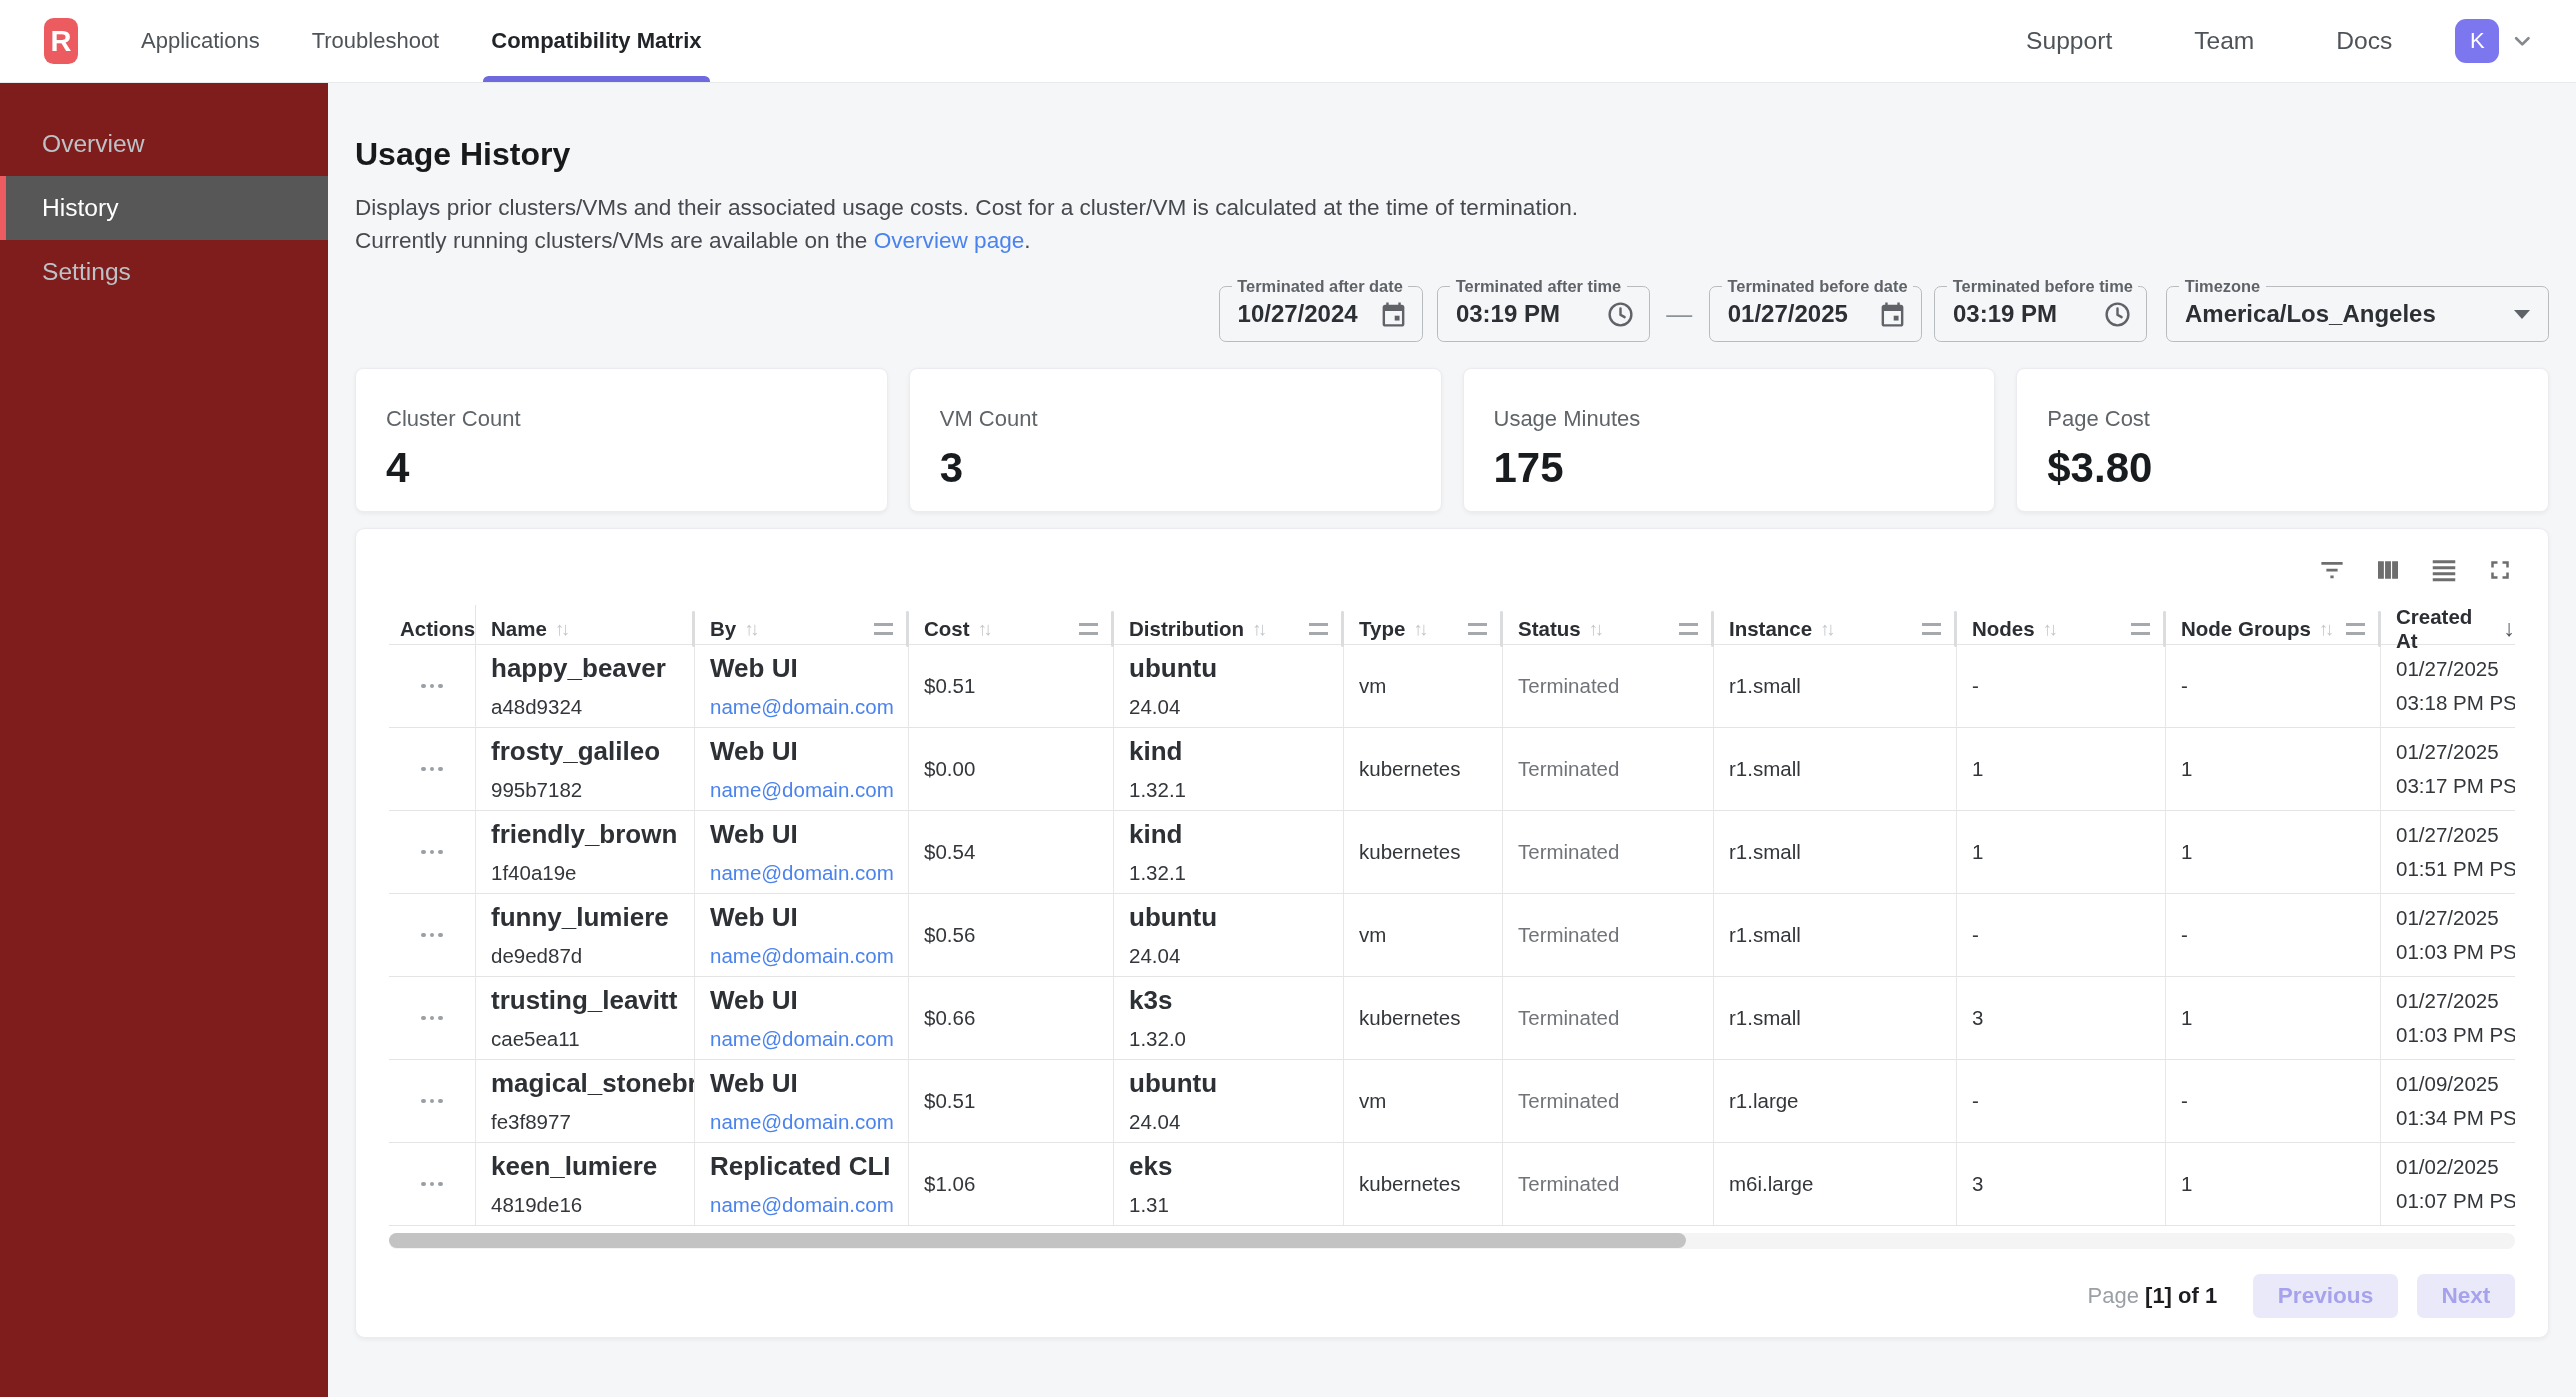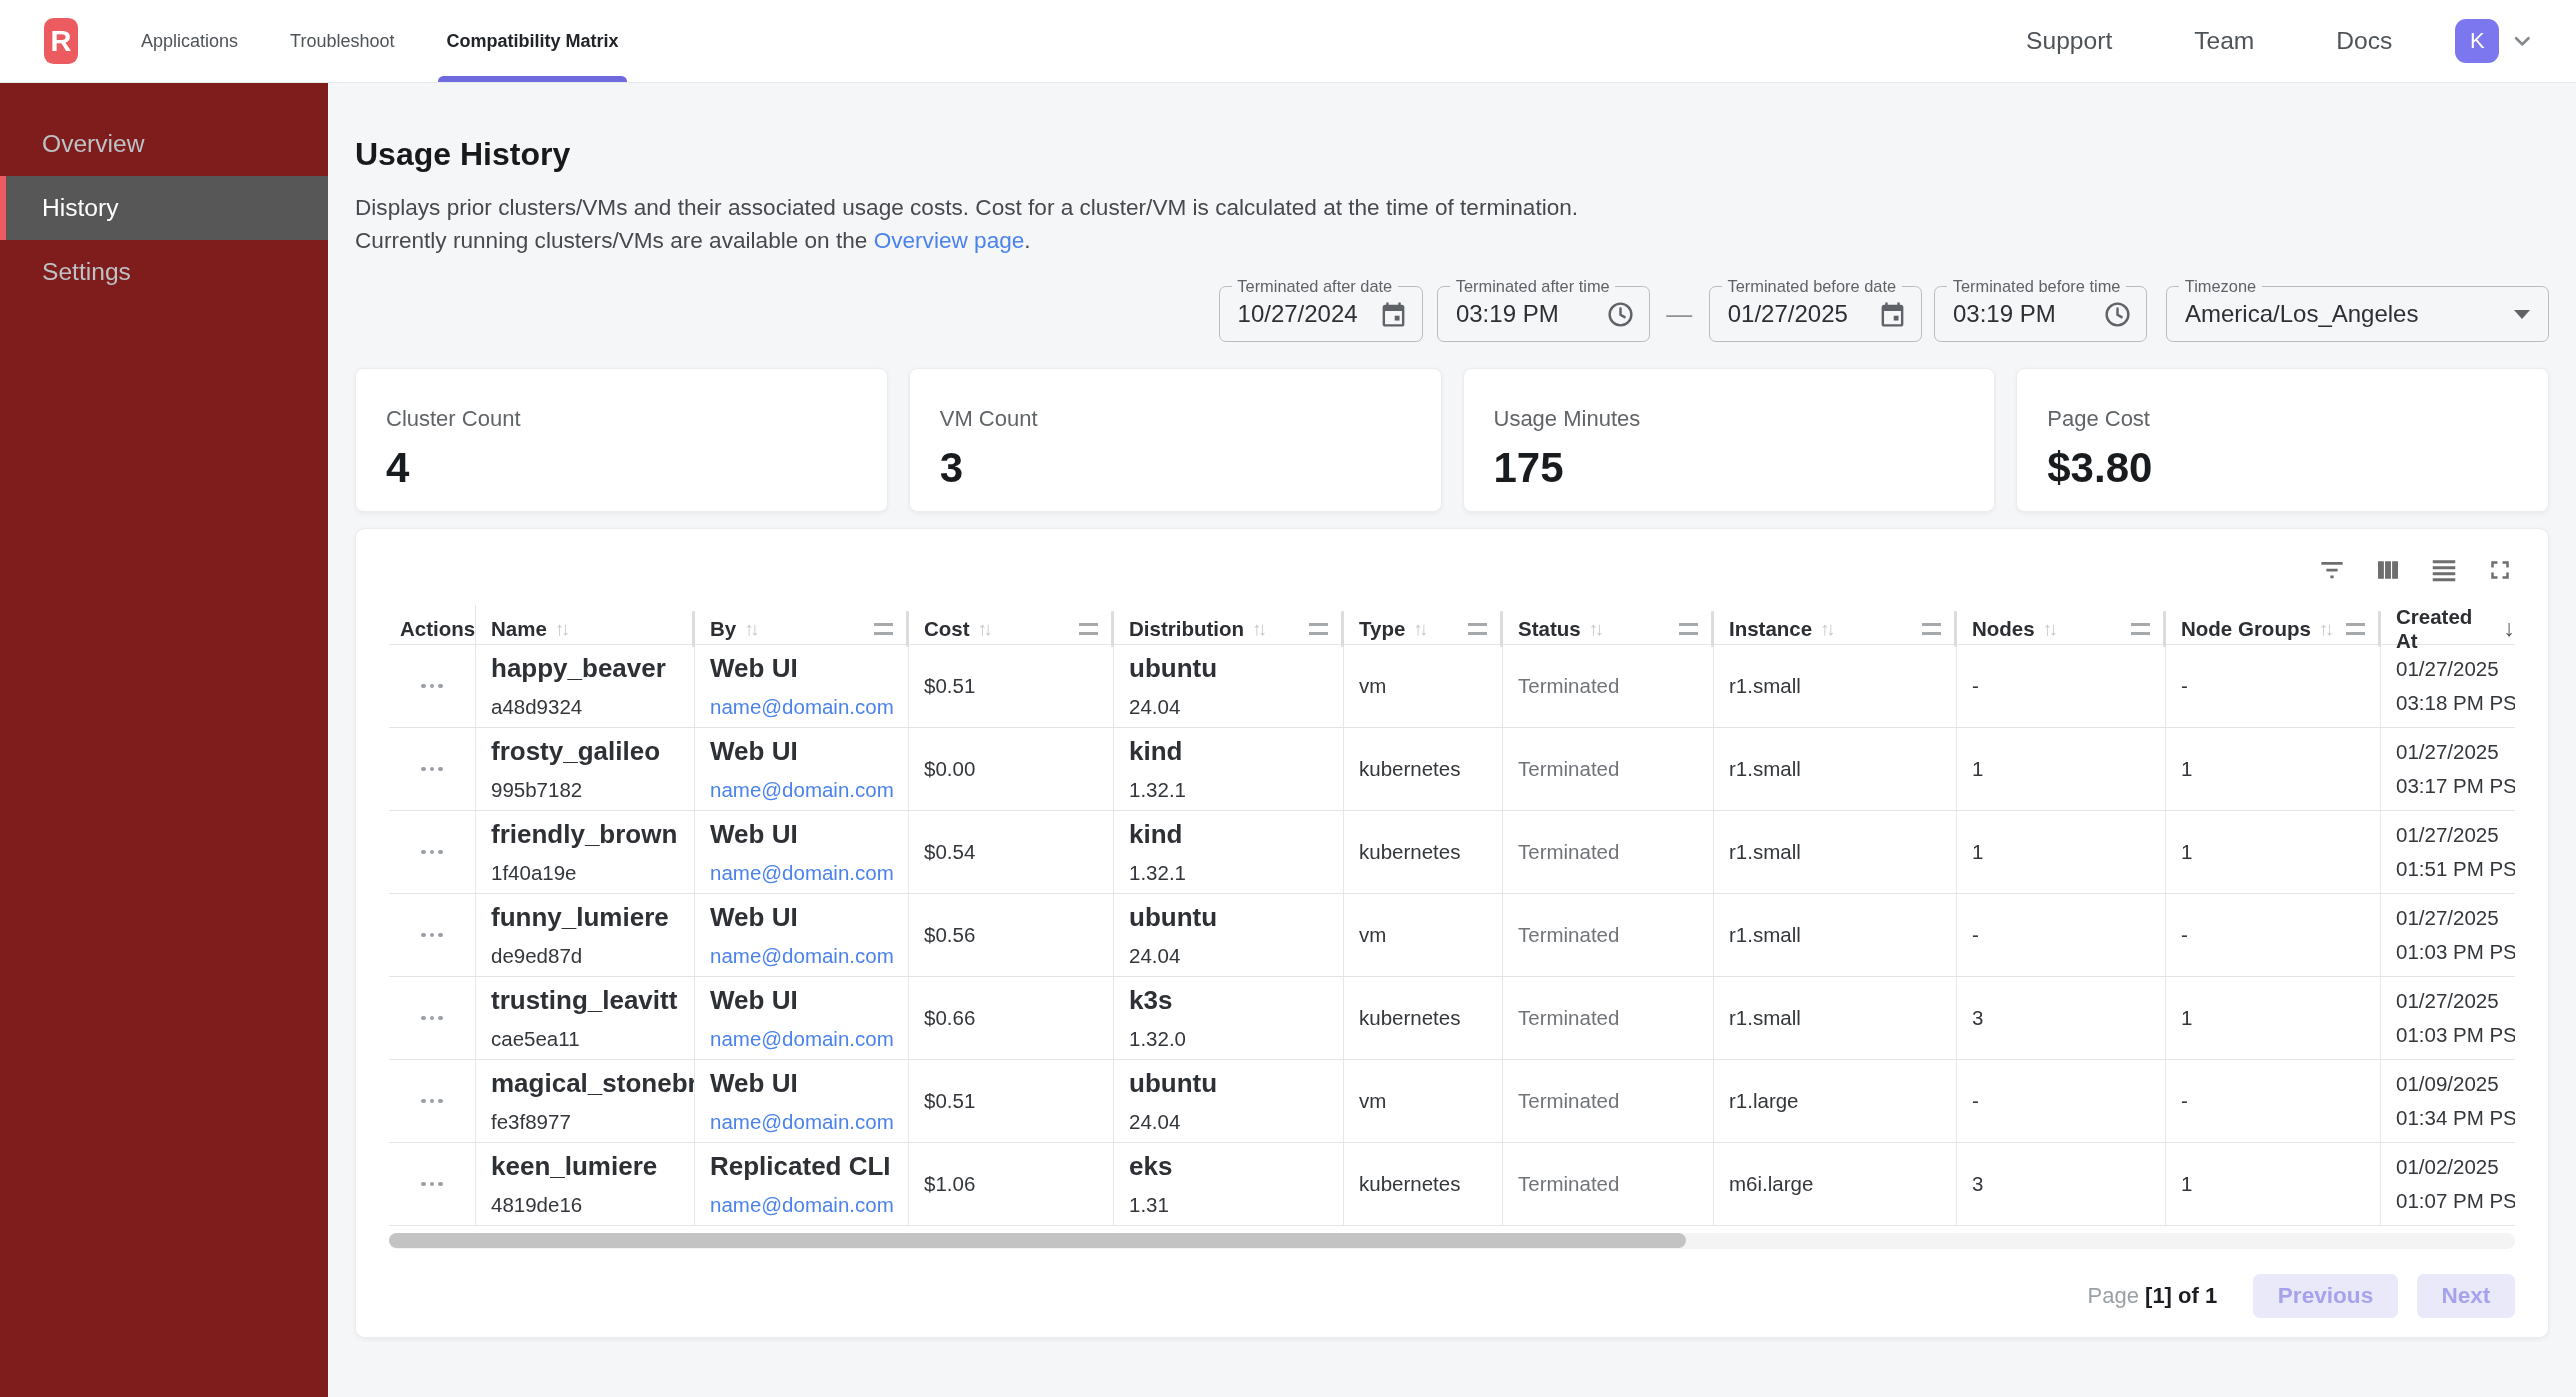--- a/index.html
+++ b/index.html
@@ -6,21 +6,21 @@
   html,body { width:2576px; height:1397px; overflow:hidden; background:#f5f6f8;
               font-family:"Liberation Sans","DejaVu Sans",sans-serif; }
 
   
   .topnav { position:absolute; top:0; left:0; width:2576px; height:83px; background:#fff;
             border-bottom:0.7px solid #e8eaec; display:flex; align-items:center; z-index:10; }
   .logo { width:34px; height:46px; background:var(--brand); border-radius:9.6px; color:#fff;
           display:flex; align-items:center; justify-content:center; font-weight:700; font-size:29px;
           margin-left:44px; flex:0 0 auto; }
   .nav-tabs { display:flex; margin-left:37px; height:100%; align-items:stretch; }
-  .nav-tab { position:relative; display:flex; align-items:center; padding:0 26px; font-size:18px;
+  .nav-tab { position:relative; display:flex; align-items:center; padding:0 26px; font-size:22px;
              color:#4e5358; cursor:pointer; }
   .nav-tab.active { font-weight:700; color:#212428; }
   .nav-tab.active::after { content:""; position:absolute; left:18px; right:18px; bottom:0; height:6.2px;
              background:var(--accent); border-radius:5.5px 5.5px 0 0; }
   .nav-right { margin-left:auto; display:flex; align-items:center; margin-right:41px; }
   .nav-link { font-size:24.6px; color:#4e5358; margin-left:82px; cursor:pointer; }
   .avatar { width:44px; height:44px; border-radius:11px; background:var(--avatar); color:#fff;
             font-size:22px; display:flex; align-items:center; justify-content:center; margin-left:63px; }
   .chev { margin-left:11px; color:#85898d; display:flex; }
 
@@ -33,21 +33,21 @@
 
   
   .main { position:absolute; top:83px; left:328px; width:2248px; height:1314px; padding:53px 27px 0 27px; }
   .page-title { font-size:32px; font-weight:700; color:#17191b; }
   .page-desc { margin-top:18px; font-size:22.6px; color:#46494d; line-height:33px; max-width:1306px; }
   .page-desc a { color:var(--link); text-decoration:none; cursor:pointer; }
 
   
   .filters { margin-top:29px; display:flex; justify-content:flex-end; align-items:center; }
   .field { position:relative; height:56px; border:0.7px solid #b9bcbe; border-radius:6.8px;
-           display:flex; align-items:center; padding:0 13.7px 0 18px; cursor:pointer; }
+           display:flex; align-items:center; padding:0 13.7px 0 18px; cursor:pointer;font-weight:bold; }
   .field label { position:absolute; top:-10.3px; left:12.3px; font-size:16.4px; color:#5f6368;
                  background:#f5f6f8; padding:0 5.5px; white-space:nowrap; cursor:pointer; }
   .field .val { font-size:24px; color:#2c2f33; flex:1; white-space:nowrap; }
   .field .f-ic { color:#5f6368; display:flex; flex:0 0 auto; }
   .f-date1 { width:204px; }
   .f-time1 { width:213px; margin-left:14.4px; }
   .f-dash  { font-size:26px; color:#8d9297; margin:0 16.4px; }
   .f-date2 { width:213px; }
   .f-time2 { width:213px; margin-left:12.3px; }
   .f-tz    { width:383px; margin-left:19px; }

